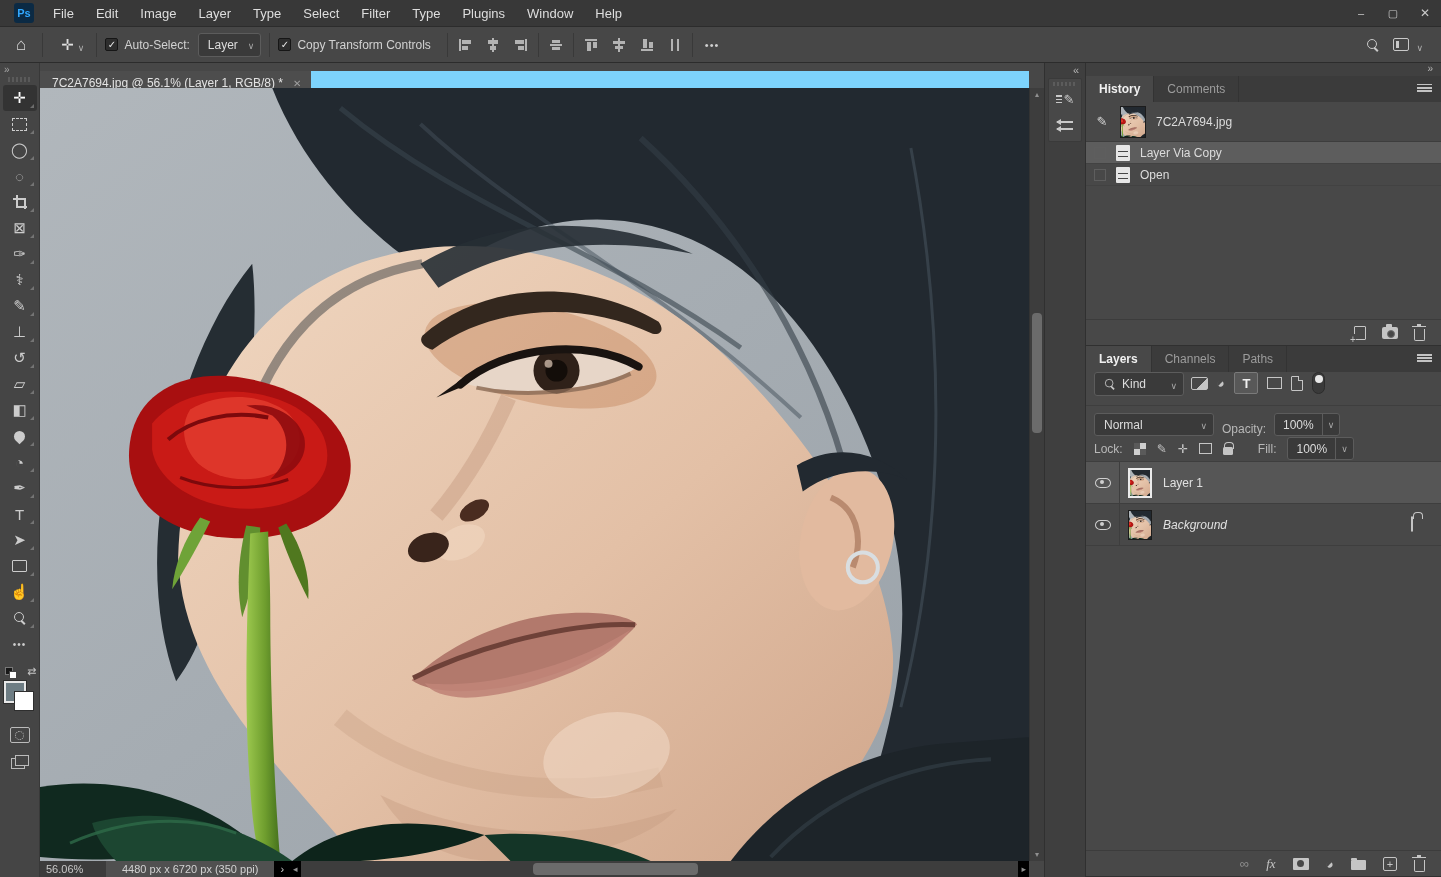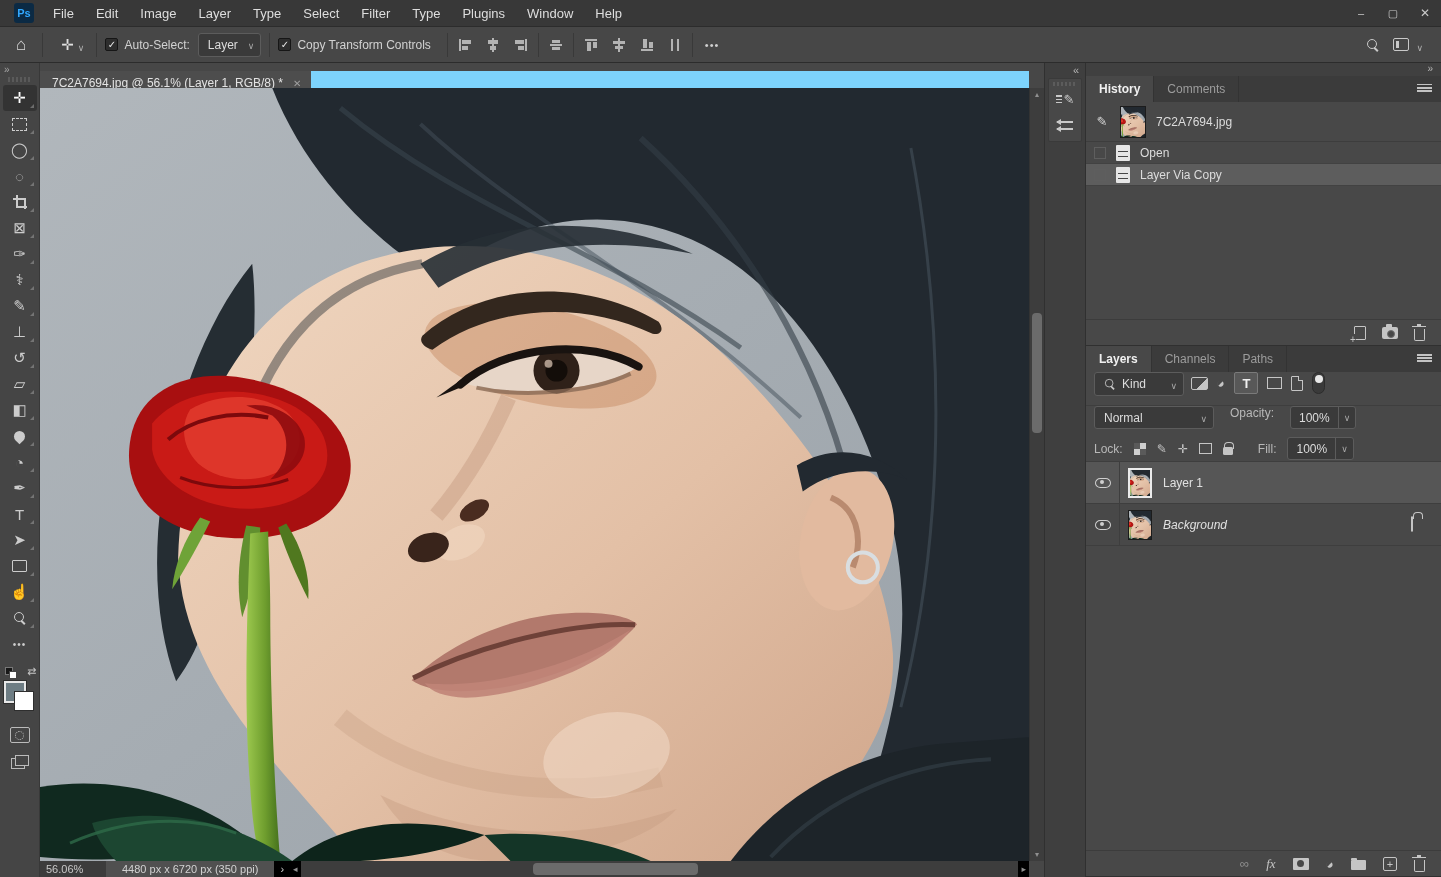--- a/index.html
+++ b/index.html
@@ -183,21 +183,21 @@
   .pic-icon { width:17px; height:13px; border:1.5px solid #c5c5c5; border-radius:2px;
     background:linear-gradient(135deg, transparent 58%, #c5c5c5 58%); }
   .half-circle { color:#c5c5c5; font-size:14px; transform:rotate(45deg); }
   .t-filter { width:24px; height:22px; border:1px solid #7a7a7a; background:#585858; border-radius:2px;
     color:#f0f0f0; font-size:13px; font-weight:bold; display:flex; align-items:center; justify-content:center; }
   .vector-icon { width:15px; height:12px; border:1.5px solid #c5c5c5; }
   .page-icon { position:relative; width:12px; height:15px; border:1.5px solid #c5c5c5; border-radius:1px; background:#484848; }
   .page-icon::after { content:''; position:absolute; right:-1px; top:-1px; width:4px; height:4px; background:#484848; border-left:1.5px solid #c5c5c5; border-bottom:1.5px solid #c5c5c5; }
   .pill-toggle { width:13px; height:22px; background:#3a3a3a; border-radius:7px; position:relative; border:1px solid #2c2c2c; }
   .pill-toggle::after { content:''; position:absolute; left:1.5px; top:1.5px; width:8px; height:8px; background:#e8e8e8; border-radius:50%; }
-  .l-blend-row { height:30px; display:flex; align-items:flex-start; padding:0 8px; gap:16px; }
+  .l-blend-row { height:30px; display:flex; align-items:flex-end; padding:0 8px; gap:8px; }
   .blend-dd { width:120px; height:23px; }
   .blend-dd .dd-arrow { margin-left:auto; }
   .small-label { color:#b8b8b8; font-size:12px; }
   .val-dd { height:23px; padding:0; }
   .val-dd .val { padding:0 8px; min-width:42px; }
   .val-dd .dd-arrow { border-left:1px solid #5c5c5c; height:100%; display:flex; align-items:center; padding:0 5px; margin:0; }
   .l-lock-row { height:26px; display:flex; align-items:center; padding:0 8px; gap:11px; border-bottom:1px solid #3e3e3e; }
   .checker { width:12px; height:12px;
     background:conic-gradient(#cfcfcf 0 25%, #5a5a5a 0 50%, #cfcfcf 0 75%, #5a5a5a 0); }
   .lock-glyph { color:#c5c5c5; font-size:12px; }
@@ -571,29 +571,29 @@
       <div class="history-content">
         <div class="h-row snapshot">
           <span class="h-source">✎</span>
           <span class="h-thumb">
             <svg viewBox="0 0 988 774" preserveAspectRatio="xMidYMid slice">
                 <use href="#photo-art"></use>
               </svg>
           </span>
           <span class="h-label">7C2A7694.jpg</span>
         </div>
+        <div class="h-row selected">
+          <span class="h-check"></span>
+          <span class="doc-icon"></span>
+          <span class="h-label">Layer Via Copy</span>
+        </div>
         <div class="h-row">
           <span class="h-check"></span>
           <span class="doc-icon"></span>
           <span class="h-label">Open</span>
-        </div>
-        <div class="h-row selected">
-          <span class="h-check"></span>
-          <span class="doc-icon"></span>
-          <span class="h-label">Layer Via Copy</span>
         </div>
       </div>
       <div class="panel-bottombar">
         <span class="pb-icon">
             <span class="page-plus-icon"></span>
           </span>
         <span class="pb-icon">
             <span class="camera-icon"></span>
           </span>
         <span class="pb-icon">

